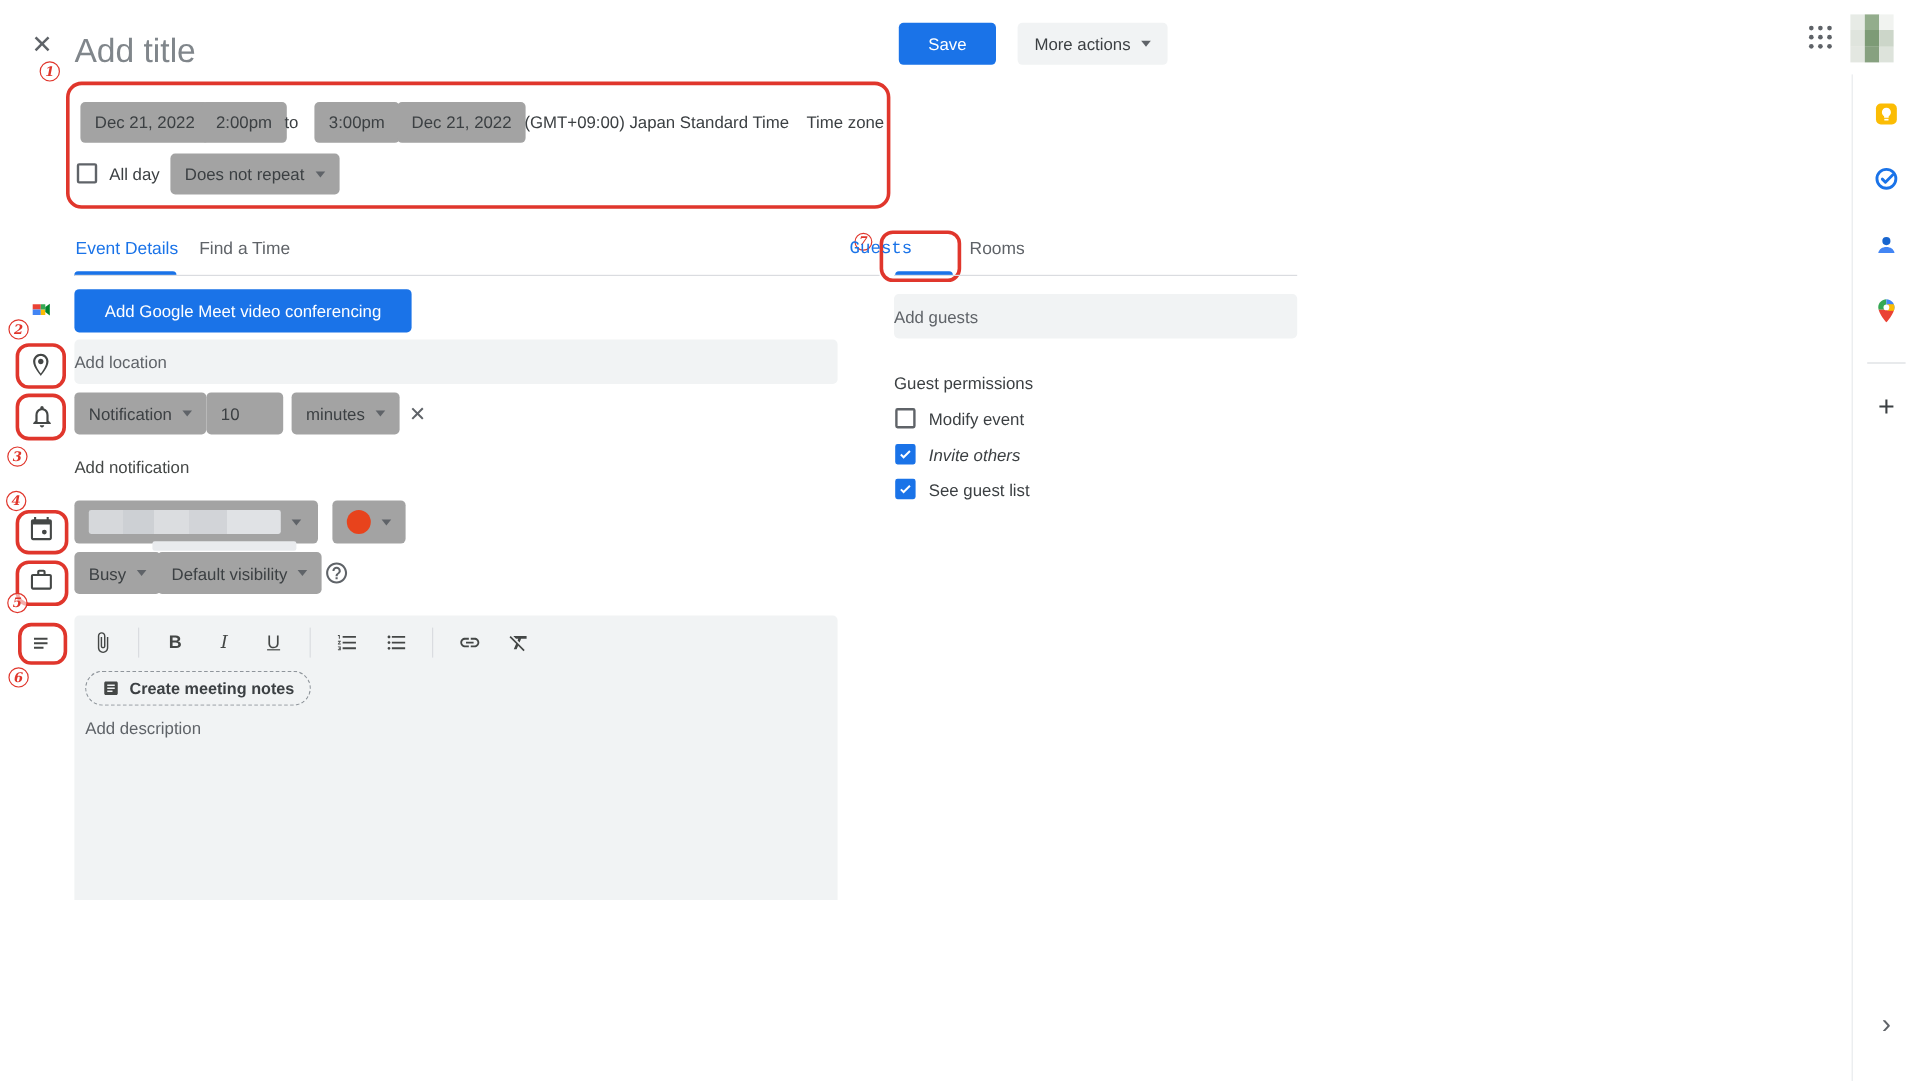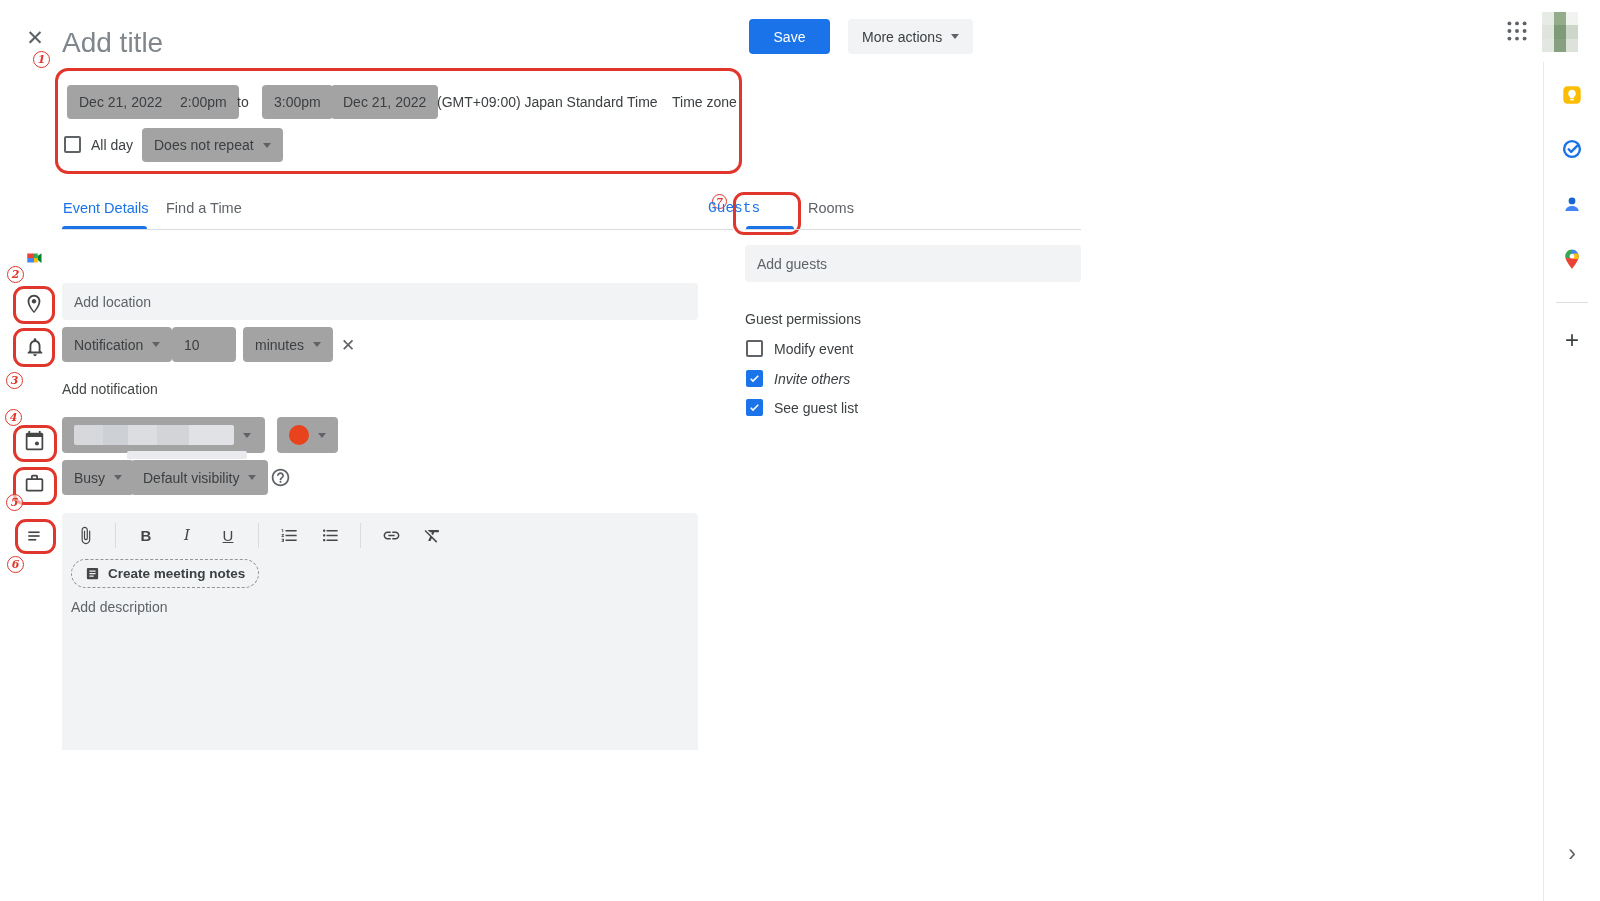--- a/index.html
+++ b/index.html
@@ -48,21 +48,21 @@
   
   .tab { position:absolute; font-size:14.5px; font-weight:500; color:#5f6368; cursor:pointer; white-space:nowrap; }
   .tab.active { color:#1a73e8; }
   .tab-underline { position:absolute; height:3.5px; background:#1a73e8; border-radius:3px 3px 0 0; }
   .hdiv { position:absolute; height:1px; background:#dadce0; }
 
   .meet-btn { position:absolute; left:62px; top:241px; width:281px; height:36px; background:#1a73e8;
     border:none; border-radius:4px; color:#fff; font-size:14px; font-weight:500; cursor:pointer;
     font-family:"Liberation Sans",sans-serif; }
   .field { position:absolute; background:#f1f3f4; border-radius:4px; display:flex; align-items:center; }
-  .placeholder { font-size:14px; color:#5f6368; padding-left:12px; }
+  .placeholder { font-size:14px; color:#5f6368; }
 
   .icon-cell { position:absolute; width:22px; height:22px; }
   .icon-cell svg { width:100%; height:100%; }
 
   
   .desc-area { position:absolute; left:62px; top:513px; width:636px; height:237px; background:#f1f3f4;
     border-radius:4px 4px 0 0; cursor:text; }
   .toolbar { position:absolute; left:74px; top:521px; height:28px; display:flex; align-items:center; gap:19px; }
   .tbtn { background:transparent; border:none; cursor:pointer; width:22px; height:24px; display:flex;
     align-items:center; justify-content:center; color:#444746; font-family:"Liberation Sans",sans-serif; }
@@ -177,20 +177,21 @@
 
   <div class="icon-cell" style="left:24px;top:249px;width:20px;height:18px;">
     <svg viewBox="0 0 24 24">
       <path fill="#ea4335" d="M3 6h9v6H3z"></path>
         <path fill="#4285f4" d="M3 12h9v6H3z"></path>
       <path fill="#fbbc04" d="M12 12h5v6h-5z"></path>
         <path fill="#34a853" d="M12 6h5v6h-5z"></path>
       <path fill="#00832d" d="M17 9.2l5-3.7v13l-5-3.7z"></path>
     </svg>
   </div>
+  <button class="meet-btn">Add Google Meet video conferencing</button>
 
   <div class="icon-cell" style="left:23px;top:293px;">
     <svg viewBox="0 0 24 24">
         <path fill="#444746" d="M12 2C8.13 2 5 5.13 5 9c0 5.25 7 13 7 13s7-7.75 7-13c0-3.87-3.13-7-7-7zm0 17.88C10.32 17.56 7 13.09 7 9c0-2.76 2.24-5 5-5s5 2.24 5 5c0 4.09-3.32 8.56-5 10.88zM12 6.5c-1.38 0-2.5 1.12-2.5 2.5s1.12 2.5 2.5 2.5 2.5-1.12 2.5-2.5S13.38 6.5 12 6.5z"></path>
       </svg>
   </div>
   <div class="field" style="left:62px;top:283px;width:636px;height:37px;cursor:text;">
     <span class="placeholder">Add location</span>
   </div>
 

